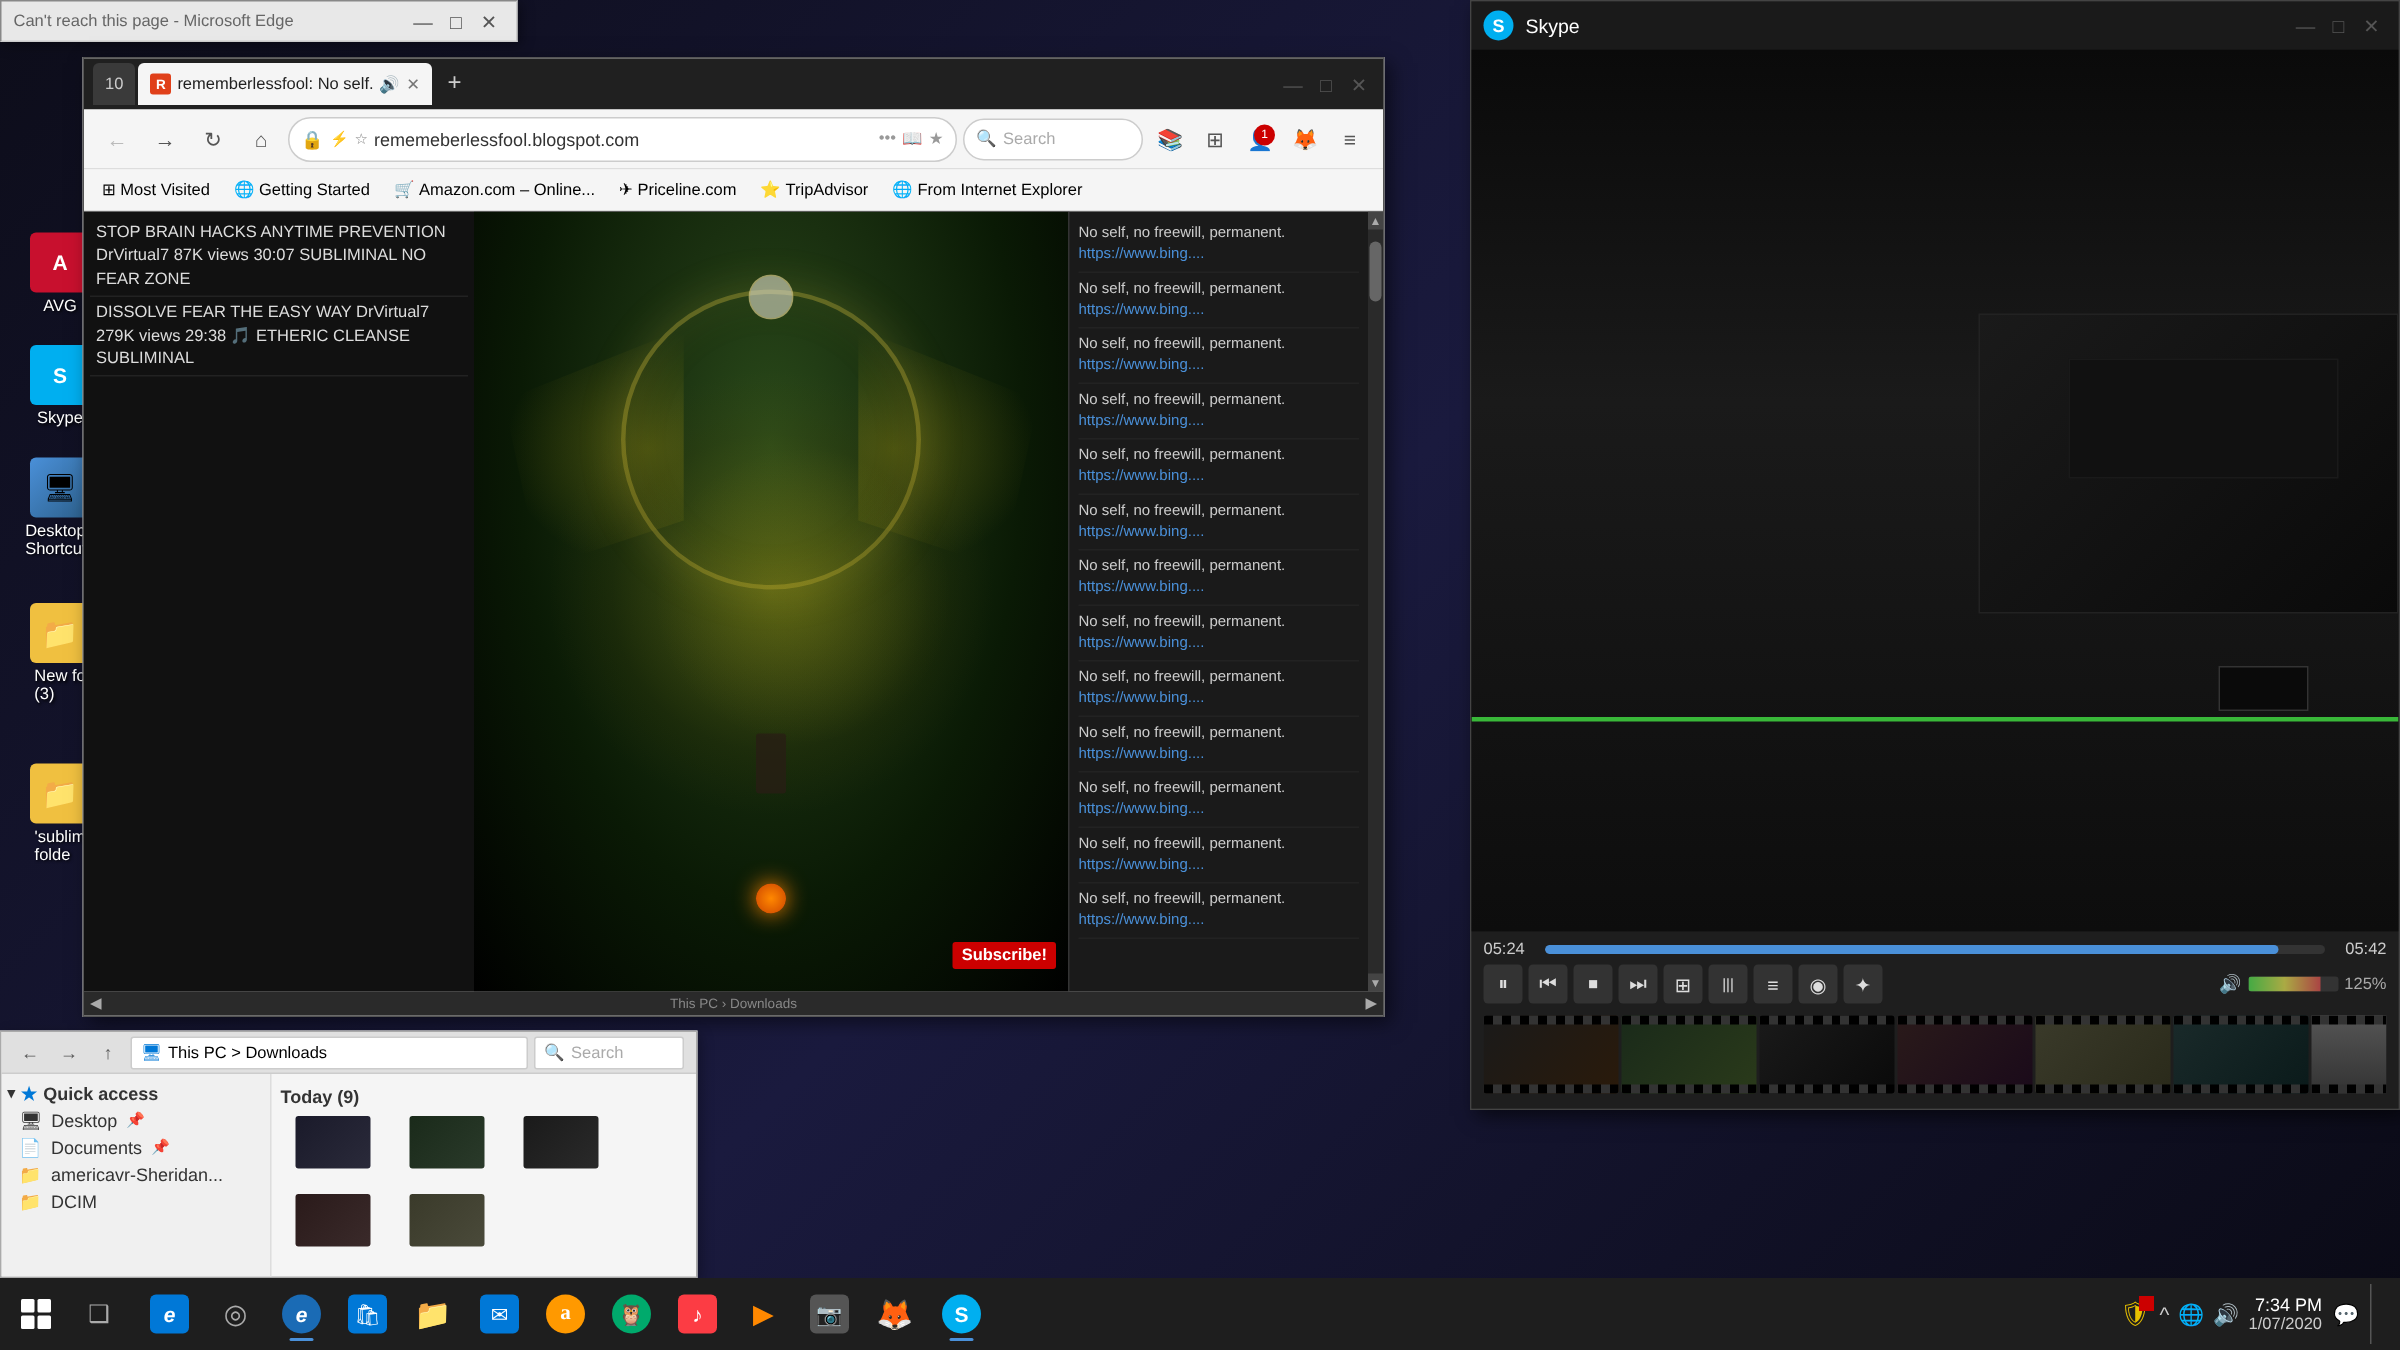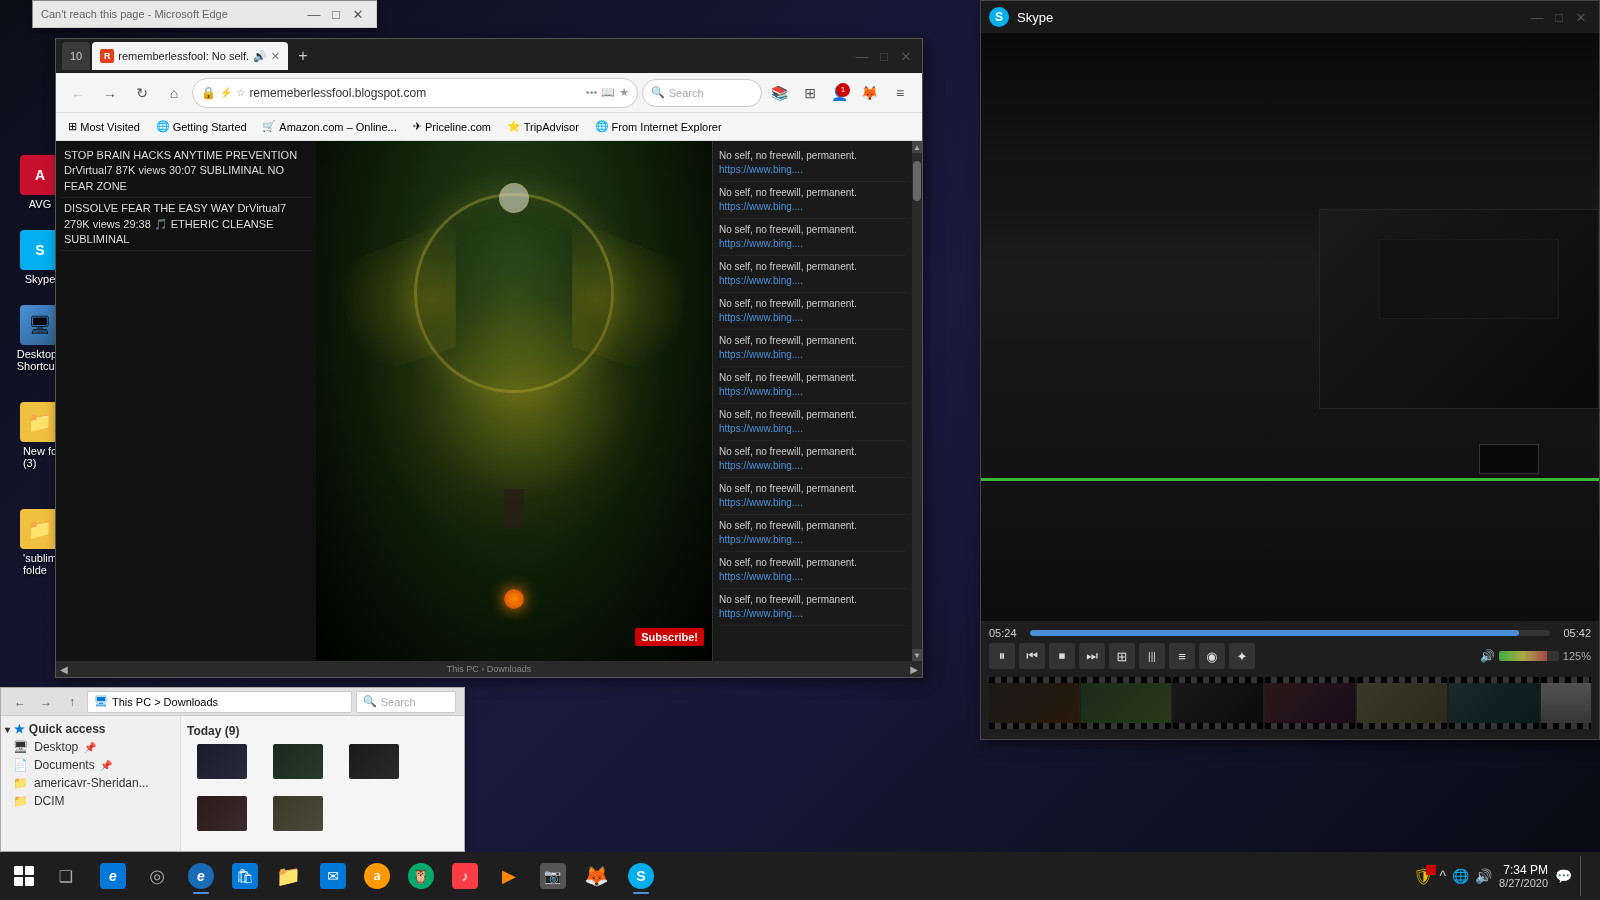--- a/index.html
+++ b/index.html
@@ -990,21 +990,21 @@
       <span class="icon-label" style="white-space:pre-line;">'sublim
 folde</span>
     </div>
   </div>
 
   <div class="tor-icon">
     <div class="icon-img" style="width:42px;height:42px;border-radius:50%;background:#7d4698;display:flex;align-items:center;justify-content:center;font-size:20px;">🧅</div>
     <span class="icon-label">Tor Bro...</span>
   </div>
 
-  <div class="browser-cant-reach" style="top:0;left:0;width:345px;height:28px;background:#e8e8e8;display:flex;align-items:center;padding:0 8px;z-index:2;border-bottom:1px solid #ccc;border-right:1px solid #ccc;margin-left:32px;">
+  <div class="browser-cant-reach" style="top:0;left:0;width:345px;height:28px;background:#e8e8e8;display:flex;align-items:center;padding:0 8px;z-index:2;border-bottom:1px solid #ccc;border-right:1px solid #ccc;">
     <span style="font-size:11px;color:#666;flex:1;">Can't reach this page - Microsoft Edge</span>
     <div style="display:flex;gap:2px;">
       <button class="win-btn-square">—</button>
       <button class="win-btn-square">□</button>
       <button class="win-btn-square close-sq">✕</button>
     </div>
   </div>
 
   <div class="browser-main">
 
@@ -1435,21 +1435,21 @@
         <span style="font-size:16px;color:#e8c000;">🛡</span>
         <div style="position:absolute;top:-2px;right:-2px;width:10px;height:10px;background:#cc0000;border-radius:50;"></div>
       </div>
 
       <span class="tray-icon">^</span>
       <span class="tray-icon">🌐</span>
       <span class="tray-icon">🔊</span>
 
       <div class="tray-clock">
         <span class="clock-time">7:34 PM</span>
-        <span class="clock-date">8/27/2020</span>
+        <span class="clock-date">1/07/2020</span>
       </div>
 
       <div class="tray-notification">
         <span style="font-size:14px;color:#aaa;">💬</span>
       </div>
 
       <div class="show-desktop"></div>
     </div>
   </div>
 

